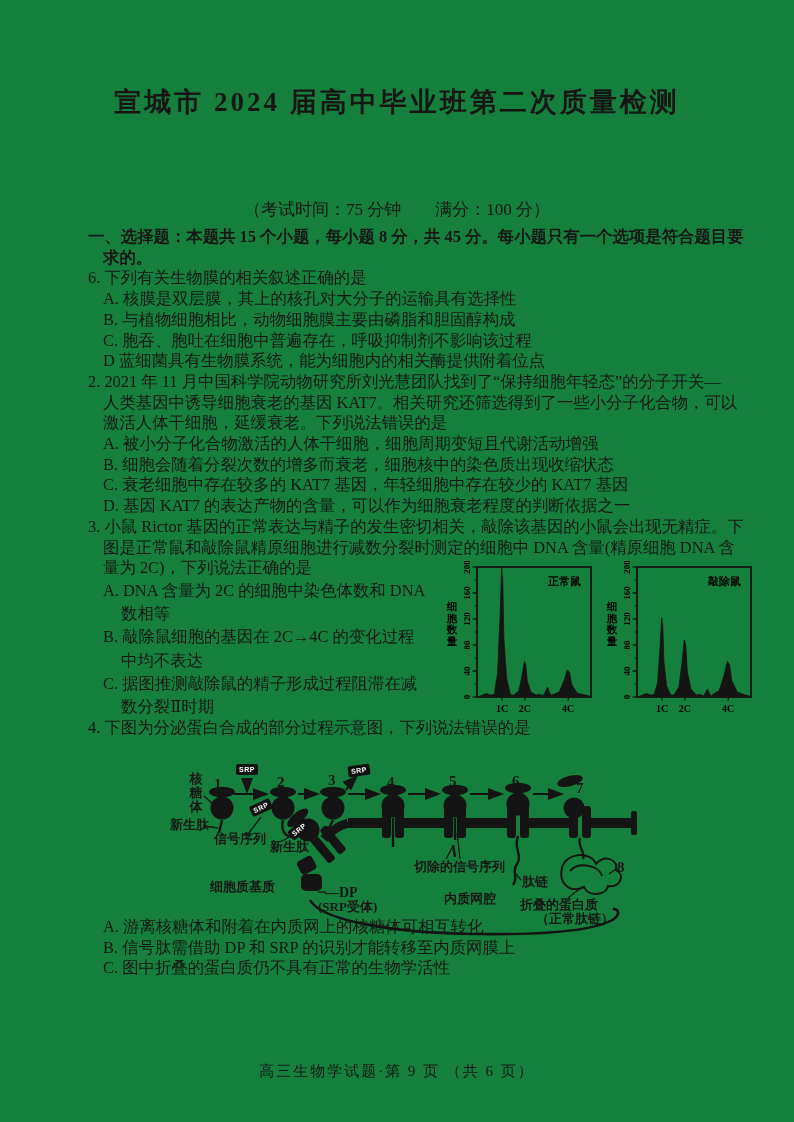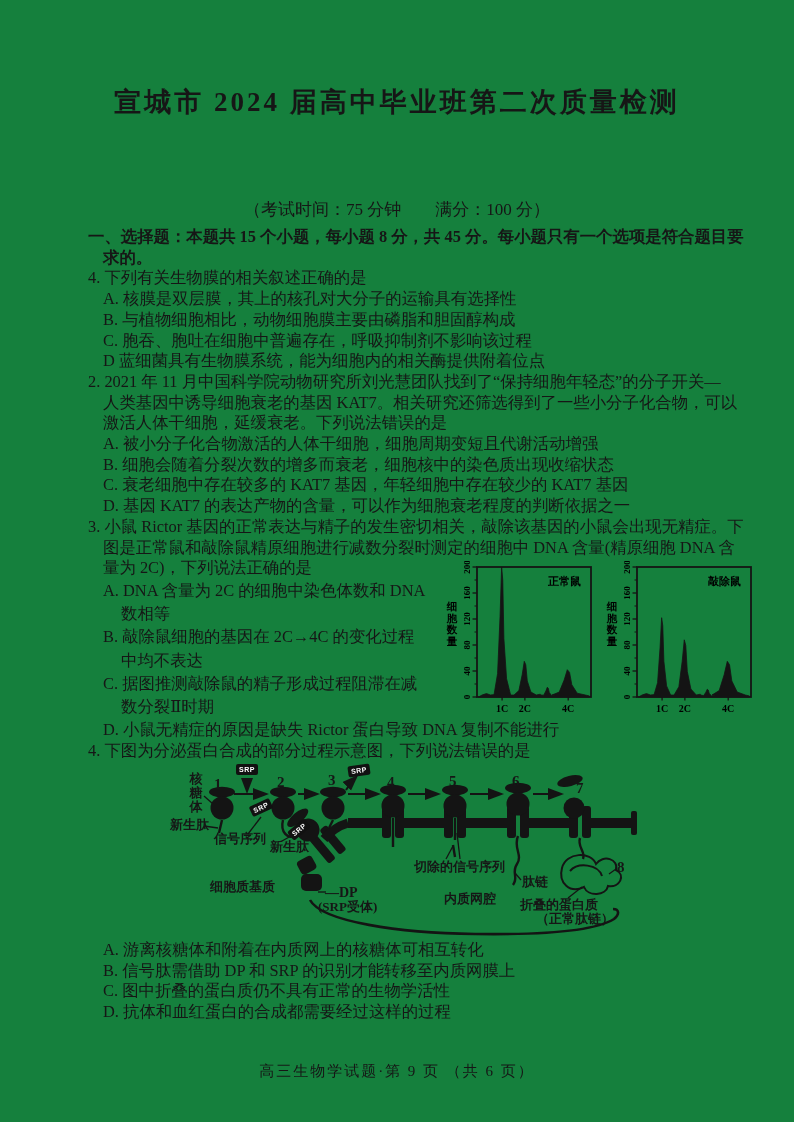--- a/index.html
+++ b/index.html
@@ -38,21 +38,21 @@
 
 <div class="page">
 
   <div class="doc-title">宣城市 2024 届高中毕业班第二次质量检测</div>
   <div class="exam-info">（考试时间：75 分钟　　满分：100 分）</div>
 
   <div class="content">
     <div class="ln bold">一、选择题：本题共 15 个小题，每小题 8 分，共 45 分。每小题只有一个选项是符合题目要</div>
     <div class="ln bold ind">求的。</div>
 
-    <div class="ln">4. 下列有关生物膜的相关叙述正确的是</div>
+    <div class="ln">6. 下列有关生物膜的相关叙述正确的是</div>
     <div class="ln ind">A. 核膜是双层膜，其上的核孔对大分子的运输具有选择性</div>
     <div class="ln ind">B. 与植物细胞相比，动物细胞膜主要由磷脂和胆固醇构成</div>
     <div class="ln ind">C. 胞吞、胞吐在细胞中普遍存在，呼吸抑制剂不影响该过程</div>
     <div class="ln ind">D 蓝细菌具有生物膜系统，能为细胞内的相关酶提供附着位点</div>
 
     <div class="ln">2. 2021 年 11 月中国科学院动物研究所刘光慧团队找到了“保持细胞年轻态”的分子开关—</div>
     <div class="ln ind">人类基因中诱导细胞衰老的基因 KAT7。相关研究还筛选得到了一些小分子化合物，可以</div>
     <div class="ln ind">激活人体干细胞，延缓衰老。下列说法错误的是</div>
     <div class="ln ind">A. 被小分子化合物激活的人体干细胞，细胞周期变短且代谢活动增强</div>
     <div class="ln ind">B. 细胞会随着分裂次数的增多而衰老，细胞核中的染色质出现收缩状态</div>
@@ -62,29 +62,27 @@
     <div class="ln">3. 小鼠 Rictor 基因的正常表达与精子的发生密切相关，敲除该基因的小鼠会出现无精症。下</div>
     <div class="ln ind">图是正常鼠和敲除鼠精原细胞进行减数分裂时测定的细胞中 DNA 含量(精原细胞 DNA 含</div>
     <div class="ln ind">量为 2C)，下列说法正确的是</div>
     <div class="q3opts">
       <div class="ln ind">A. DNA 含量为 2C 的细胞中染色体数和 DNA</div>
       <div class="ln ind" style="padding-left:33px;">数相等</div>
       <div class="ln ind">B. 敲除鼠细胞的基因在 2C→4C 的变化过程</div>
       <div class="ln ind" style="padding-left:33px;">中均不表达</div>
       <div class="ln ind">C. 据图推测敲除鼠的精子形成过程阻滞在减</div>
       <div class="ln ind" style="padding-left:33px;">数分裂Ⅱ时期</div>
-      <div class="ln ind">D. 小鼠无精症的原因是缺失 Rictor 蛋白导致 DNA 复制不能进行</div>
     </div>
 
     <div class="ln">4. 下图为分泌蛋白合成的部分过程示意图，下列说法错误的是</div>
     <div class="diagram-spacer"></div>
     <div class="ln ind">A. 游离核糖体和附着在内质网上的核糖体可相互转化</div>
     <div class="ln ind">B. 信号肽需借助 DP 和 SRP 的识别才能转移至内质网膜上</div>
     <div class="ln ind">C. 图中折叠的蛋白质仍不具有正常的生物学活性</div>
-    <div class="ln ind">D. 抗体和血红蛋白的合成都需要经过这样的过程</div>
   </div>
 
   <div class="chart" id="chart-normal">
     <svg viewBox="0 0 160 168">
         <rect x="40" y="6" width="114" height="130" fill="none" stroke="#141414" stroke-width="1.8"></rect>
         <line x1="35.5" y1="136" x2="40" y2="136" stroke="#141414" stroke-width="1.3"></line>
         <text x="30" y="136" font-size="9" font-weight="bold" text-anchor="middle" dominant-baseline="central" transform="rotate(-90 30 136)">0</text>
         <line x1="35.5" y1="110" x2="40" y2="110" stroke="#141414" stroke-width="1.3"></line>
         <text x="30" y="110" font-size="9" font-weight="bold" text-anchor="middle" dominant-baseline="central" transform="rotate(-90 30 110)">40</text>
         <line x1="35.5" y1="84" x2="40" y2="84" stroke="#141414" stroke-width="1.3"></line>

